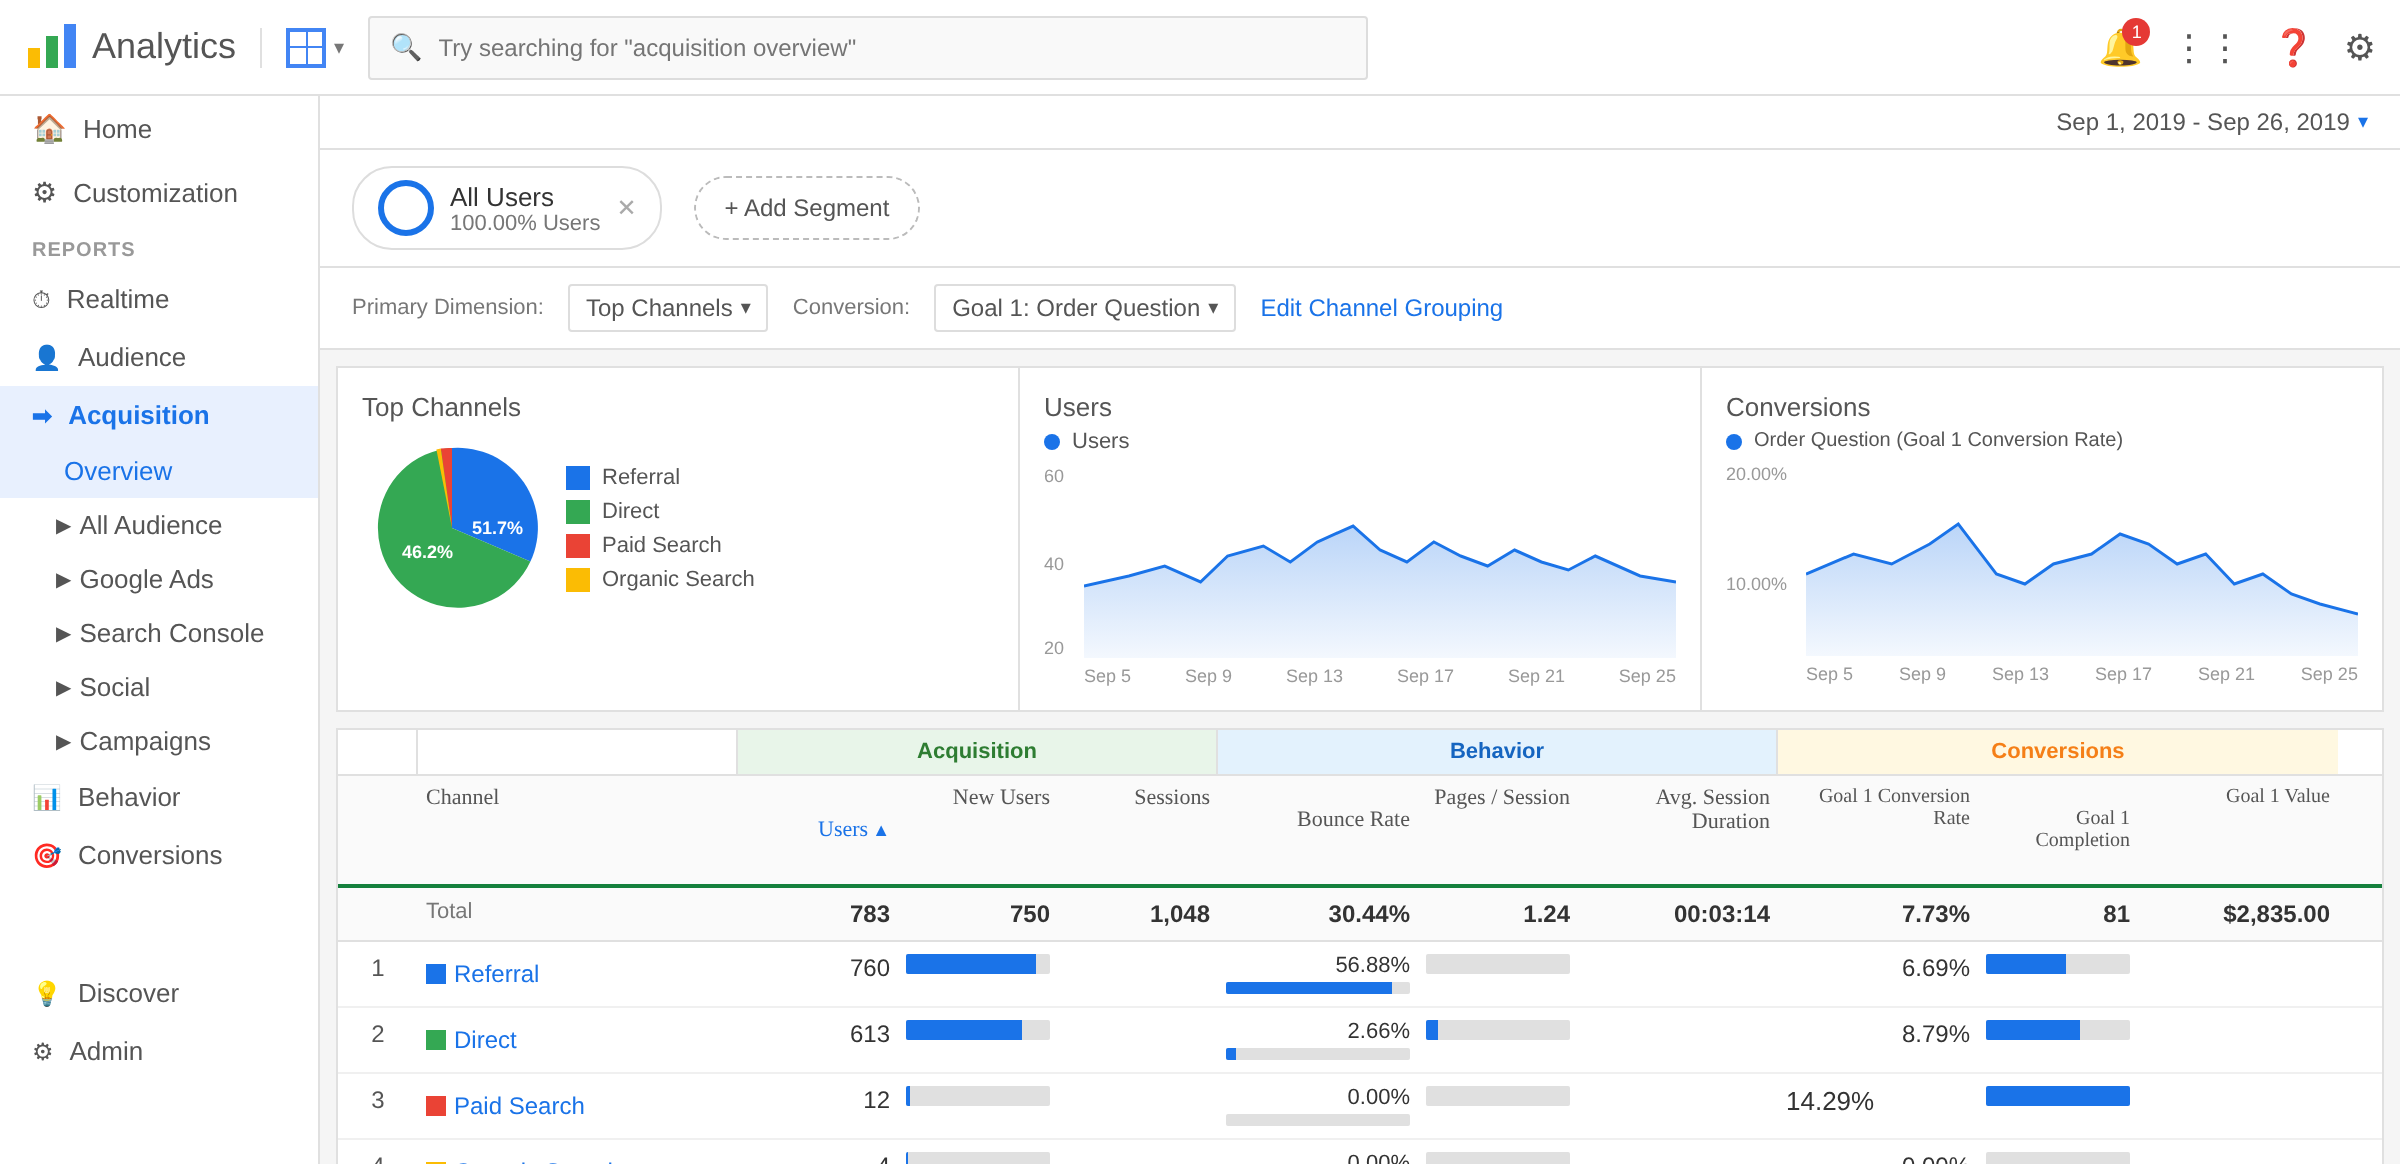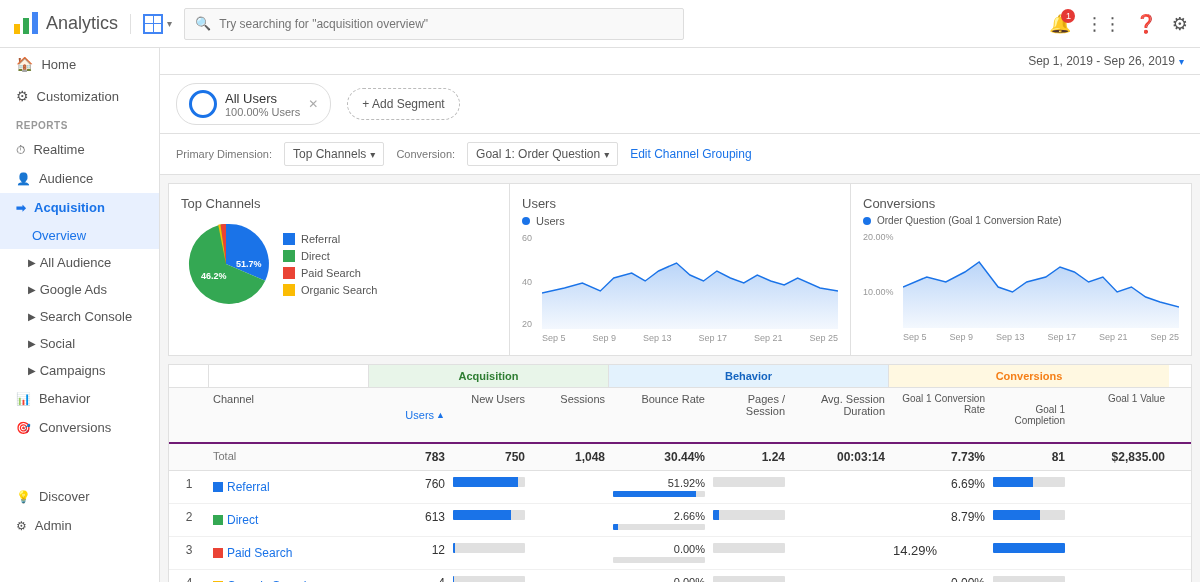--- a/index.html
+++ b/index.html
@@ -257,36 +257,36 @@
           <span>Acquisition</span>
         </div>
         <div style="grid-column:span 3;text-align:center;padding:5px 4px;font-size:11px;font-weight:600;color:#1565c0;background:#e3f2fd;border-right:1px solid #e0e0e0;">
           <span>Behavior</span>
         </div>
         <div style="grid-column:span 3;text-align:center;padding:5px 4px;font-size:11px;font-weight:600;color:#f57f17;background:#fff8e1;">
           <span>Conversions</span>
         </div>
       </div>
 
-      <div style="display:grid;grid-template-columns:40px 160px 80px 80px 80px 100px 80px 100px 100px 80px 100px;border-bottom:2px solid #701a75;background:#fafafa;min-width:900px;">
+      <div style="display:grid;grid-template-columns:40px 160px 80px 80px 80px 100px 80px 100px 100px 80px 100px;border-bottom:2px solid #15803d;background:#fafafa;min-width:900px;font-family:Liberation Serif, serif;">
         <div style="padding:5px 4px;font-size:11px;color:#555;text-align:center;"></div>
         <div style="padding:5px 4px;font-size:11px;color:#555;">
           <span>Channel</span>
         </div>
         <div style="padding:5px 4px;font-size:11px;color:#1a73e8;text-align:right;display:flex;align-items:center;justify-content:flex-end;gap:2px;">
           <span>Users</span>
           <span style="color:#1a73e8;font-size:9px;">▲</span>
         </div>
         <div style="padding:5px 4px;font-size:11px;color:#555;text-align:right;">
           <span>New Users</span>
         </div>
         <div style="padding:5px 4px;font-size:11px;color:#555;text-align:right;">
           <span>Sessions</span>
         </div>
-        <div style="padding:5px 4px;font-size:11px;color:#555;text-align:right;">
+        <div style="padding:16px 4px;font-size:11px;color:#555;text-align:right;">
           <span>Bounce Rate</span>
         </div>
         <div style="padding:5px 4px;font-size:11px;color:#555;text-align:right;">
           <span>Pages / Session</span>
         </div>
         <div style="padding:5px 4px;font-size:11px;color:#555;text-align:right;">
           <span>Avg. Session Duration</span>
         </div>
         <div style="padding:5px 4px;font-size:10px;color:#555;text-align:right;">
           <span>Goal 1 Conversion Rate</span>
@@ -321,21 +321,21 @@
       <a style="color:#1a73e8;cursor:pointer;text-decoration:none;font-size:12px;">Referral</a>
     </div>
     <div style="padding:6px 4px;font-size:12px;text-align:right;">760</div>
     <div style="padding:6px 4px;font-size:12px;">
       <div style="width:100%;height:10px;background:#e0e0e0;border-radius:1px;overflow:hidden;">
         <div style="height:100%;background:#1a73e8;width:90%;"></div>
       </div>
     </div>
     <div style="padding:6px 4px;font-size:12px;text-align:right;"></div>
     <div style="padding:6px 4px;font-size:12px;">
-      <div style="font-size:11px;text-align:right;margin-bottom:2px;">51.92%</div>
+      <div style="font-size:11px;text-align:right;margin-bottom:2px;">56.88%</div>
       <div style="width:100%;height:6px;background:#e0e0e0;border-radius:1px;overflow:hidden;">
         <div style="height:100%;background:#1a73e8;width:90%;"></div>
       </div>
     </div>
     <div style="padding:6px 4px;font-size:12px;">
       <div style="width:100%;height:10px;background:#e0e0e0;border-radius:1px;overflow:hidden;">
         <div style="height:100%;background:#1a73e8;width:0%;"></div>
       </div>
     </div>
     <div style="padding:6px 4px;font-size:12px;text-align:right;"></div>

